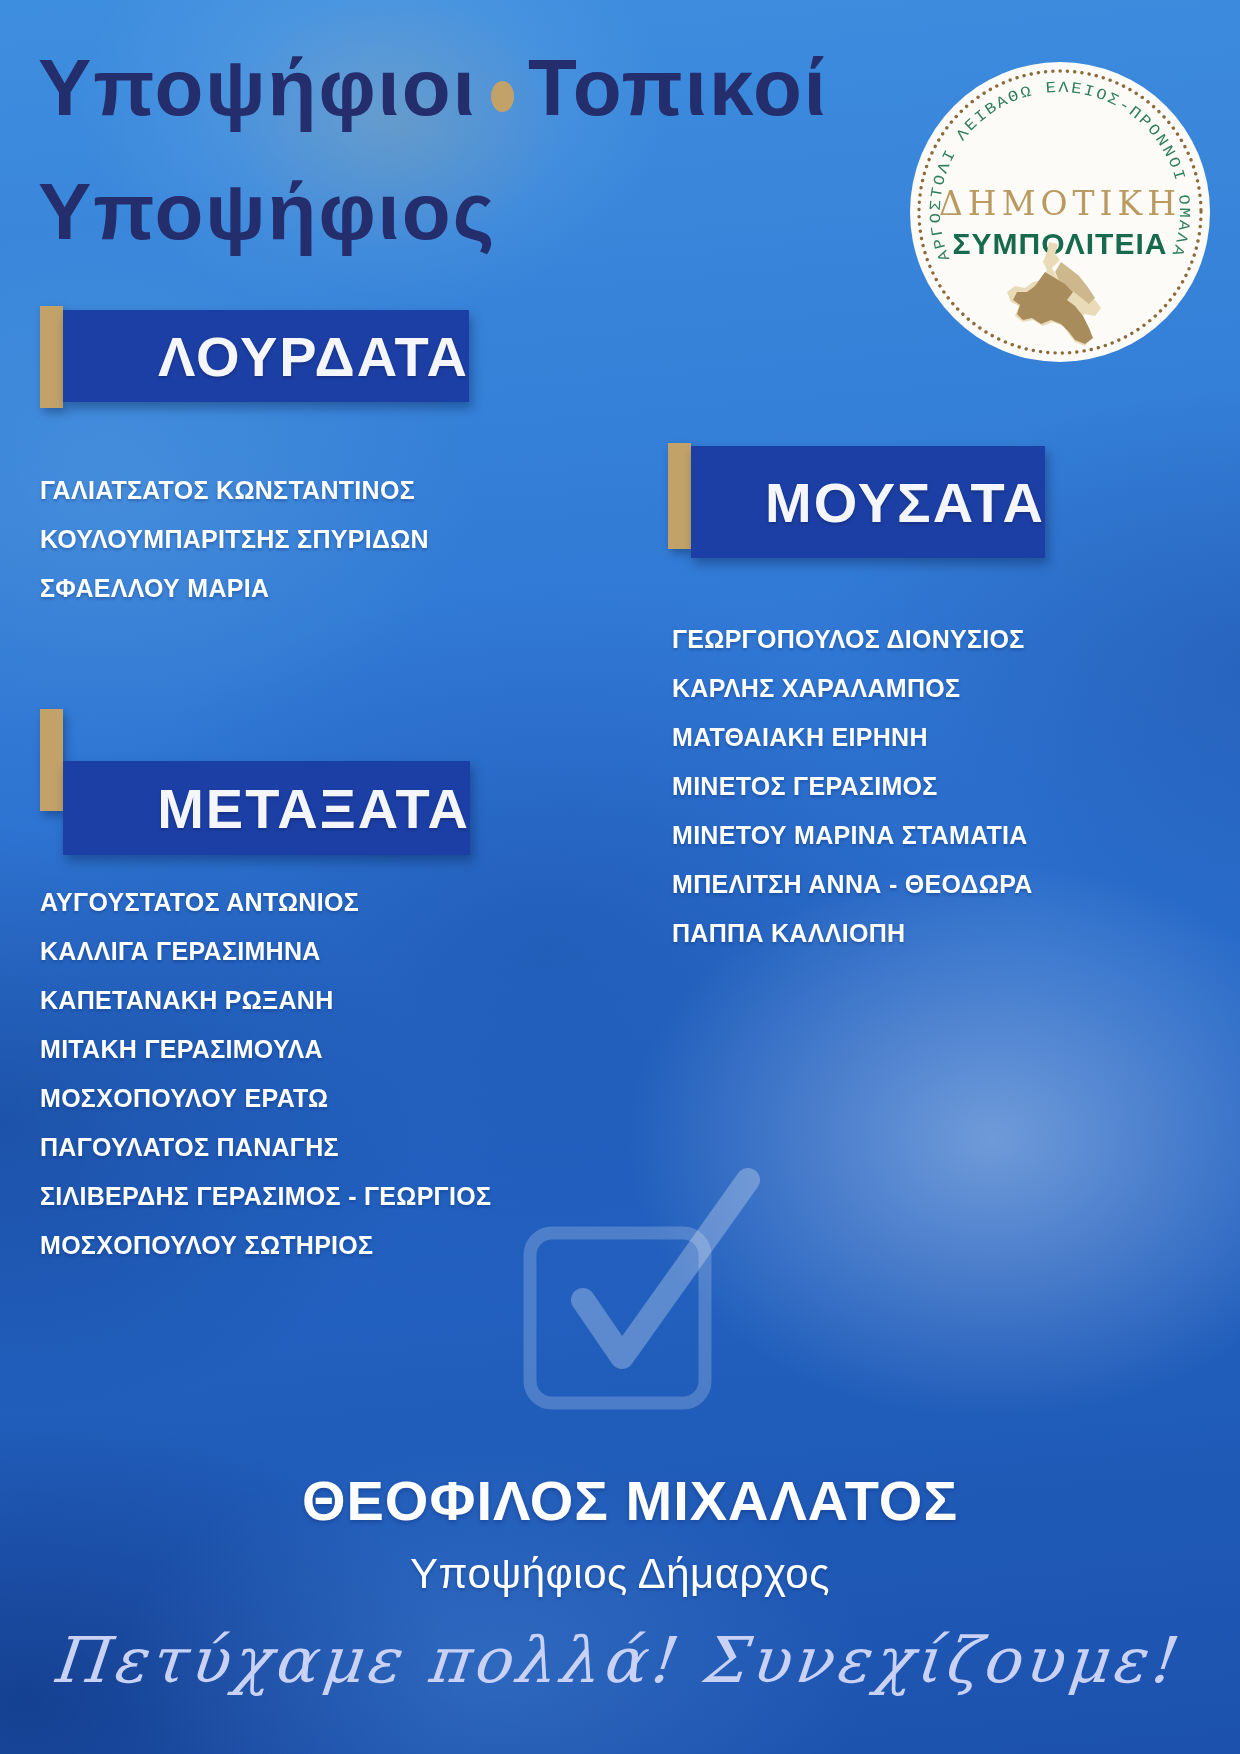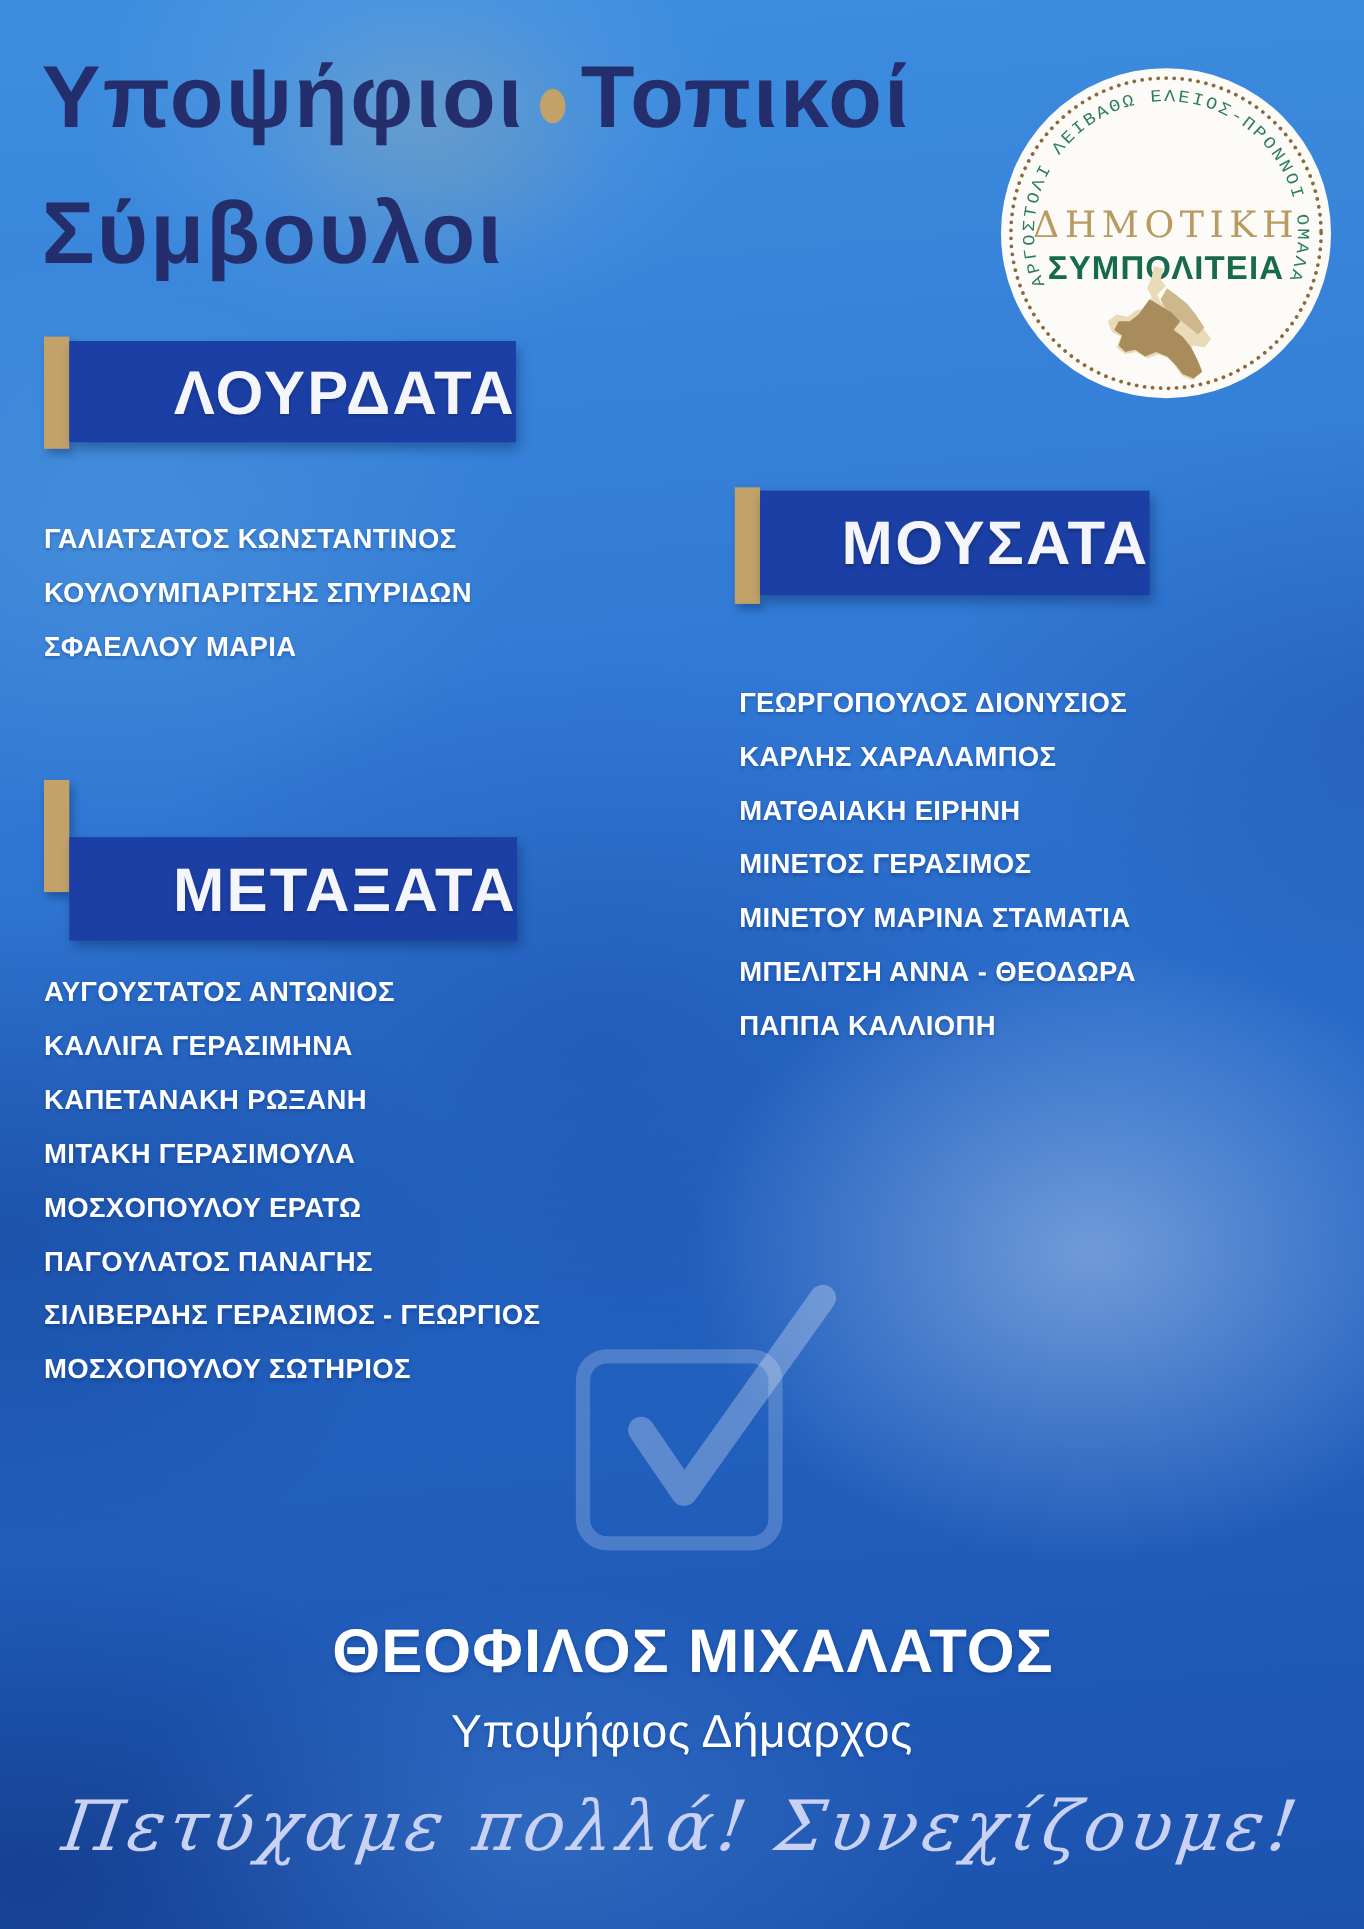--- a/index.html
+++ b/index.html
@@ -77,21 +77,21 @@
   }
 </style>
 </head>
 <body>
 
 <div class="poster">
 
   <div class="abs title-line" style="top:48px;text-align:right;">
     <span>Υποψήφιοι</span><span class="gold-dot"></span><span>Τοπικοί</span>
   </div>
-  <div class="abs title-line" style="top:172px;">Σύμβουλοι</div>
+  <div class="abs title-line" style="top:172px;">Υποψήφιος</div>
 
   <div class="abs logo">
     <svg width="300" height="300" viewBox="0 0 300 300">
       <circle cx="150" cy="150" r="141" fill="none" style="stroke:var(--logo_ring_brown,#8B6B3E)" stroke-width="3.4" stroke-linecap="round" stroke-dasharray="0.1 7.2"></circle>
       <path id="arcPath" d="M 39.6 196.9 A 120 120 0 1 1 260.4 196.9" fill="none"></path>
       <text font-family="Liberation Mono, monospace" font-size="15.5" letter-spacing="2" style="fill:var(--logo_arc_green,#2E7D5B)">
         <textPath href="#arcPath" startOffset="0" textLength="470" lengthAdjust="spacingAndGlyphs">ΑΡΓΟΣΤΟΛΙ ΛΕΙΒΑΘΩ ΕΛΕΙΟΣ-ΠΡΟΝΝΟΙ ΟΜΑΛΑ</textPath>
       </text>
       <text x="150" y="153" text-anchor="middle" font-family="DejaVu Serif, serif" font-size="33" letter-spacing="5" style="fill:var(--logo_primary_tan,#B99A60)">ΔΗΜΟΤΙΚΗ</text>
       <text x="150" y="192" text-anchor="middle" font-family="Liberation Sans, sans-serif" font-weight="700" font-size="30" letter-spacing="1" style="fill:var(--logo_secondary_green,#186A4E)">ΣΥΜΠΟΛΙΤΕΙΑ</text>
@@ -110,21 +110,21 @@
   <div class="abs hdr-box" style="left:63px;top:310px;width:406px;height:92px;">
     <span class="hdr-label">ΛΟΥΡΔΑΤΑ</span>
   </div>
   <div class="abs clist" style="left:40px;top:466px;">
     <div class="name-line">ΓΑΛΙΑΤΣΑΤΟΣ ΚΩΝΣΤΑΝΤΙΝΟΣ</div>
     <div class="name-line">ΚΟΥΛΟΥΜΠΑΡΙΤΣΗΣ ΣΠΥΡΙΔΩΝ</div>
     <div class="name-line">ΣΦΑΕΛΛΟΥ ΜΑΡΙΑ</div>
   </div>
 
   <div class="abs gold-bar" style="left:668px;top:443px;height:106px;"></div>
-  <div class="abs hdr-box" style="left:691px;top:446px;width:354px;height:95px;">
+  <div class="abs hdr-box" style="left:691px;top:446px;width:354px;height:112px;">
     <span class="hdr-label">ΜΟΥΣΑΤΑ</span>
   </div>
   <div class="abs clist" style="left:672px;top:615px;">
     <div class="name-line">ΓΕΩΡΓΟΠΟΥΛΟΣ ΔΙΟΝΥΣΙΟΣ</div>
     <div class="name-line">ΚΑΡΛΗΣ ΧΑΡΑΛΑΜΠΟΣ</div>
     <div class="name-line">ΜΑΤΘΑΙΑΚΗ ΕΙΡΗΝΗ</div>
     <div class="name-line">ΜΙΝΕΤΟΣ ΓΕΡΑΣΙΜΟΣ</div>
     <div class="name-line">ΜΙΝΕΤΟΥ ΜΑΡΙΝΑ ΣΤΑΜΑΤΙΑ</div>
     <div class="name-line">ΜΠΕΛΙΤΣΗ ΑΝΝΑ - ΘΕΟΔΩΡΑ</div>
     <div class="name-line">ΠΑΠΠΑ ΚΑΛΛΙΟΠΗ</div>

